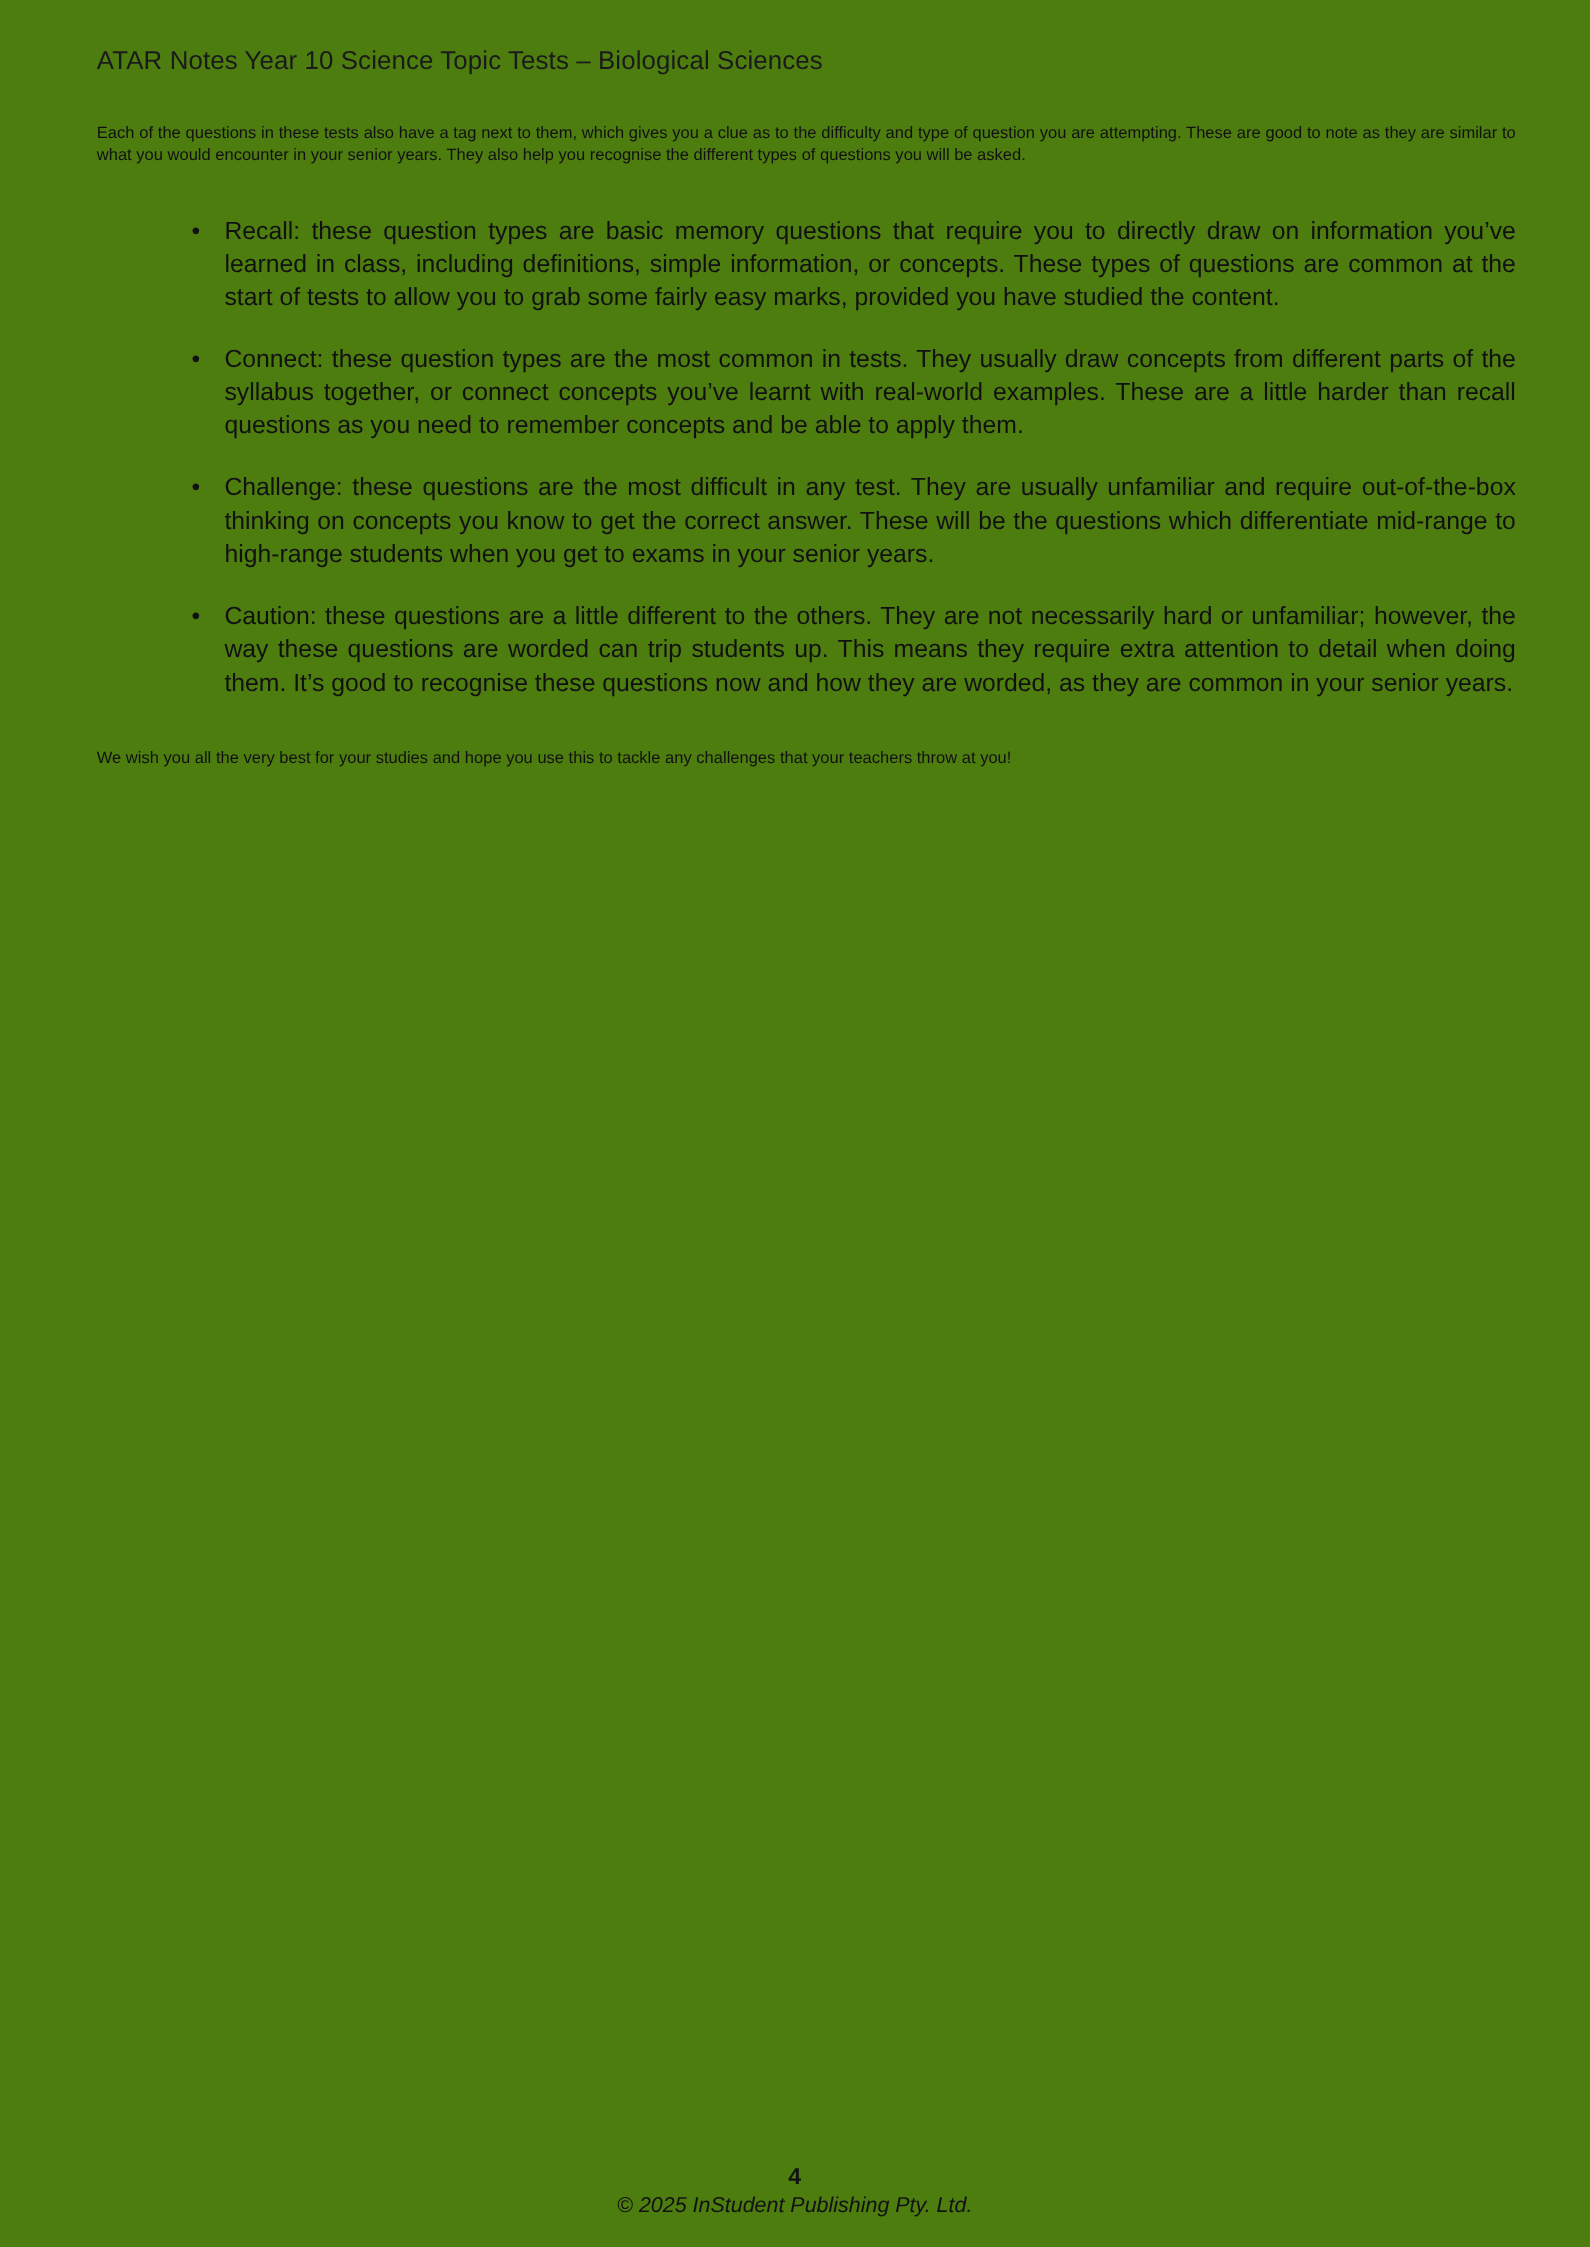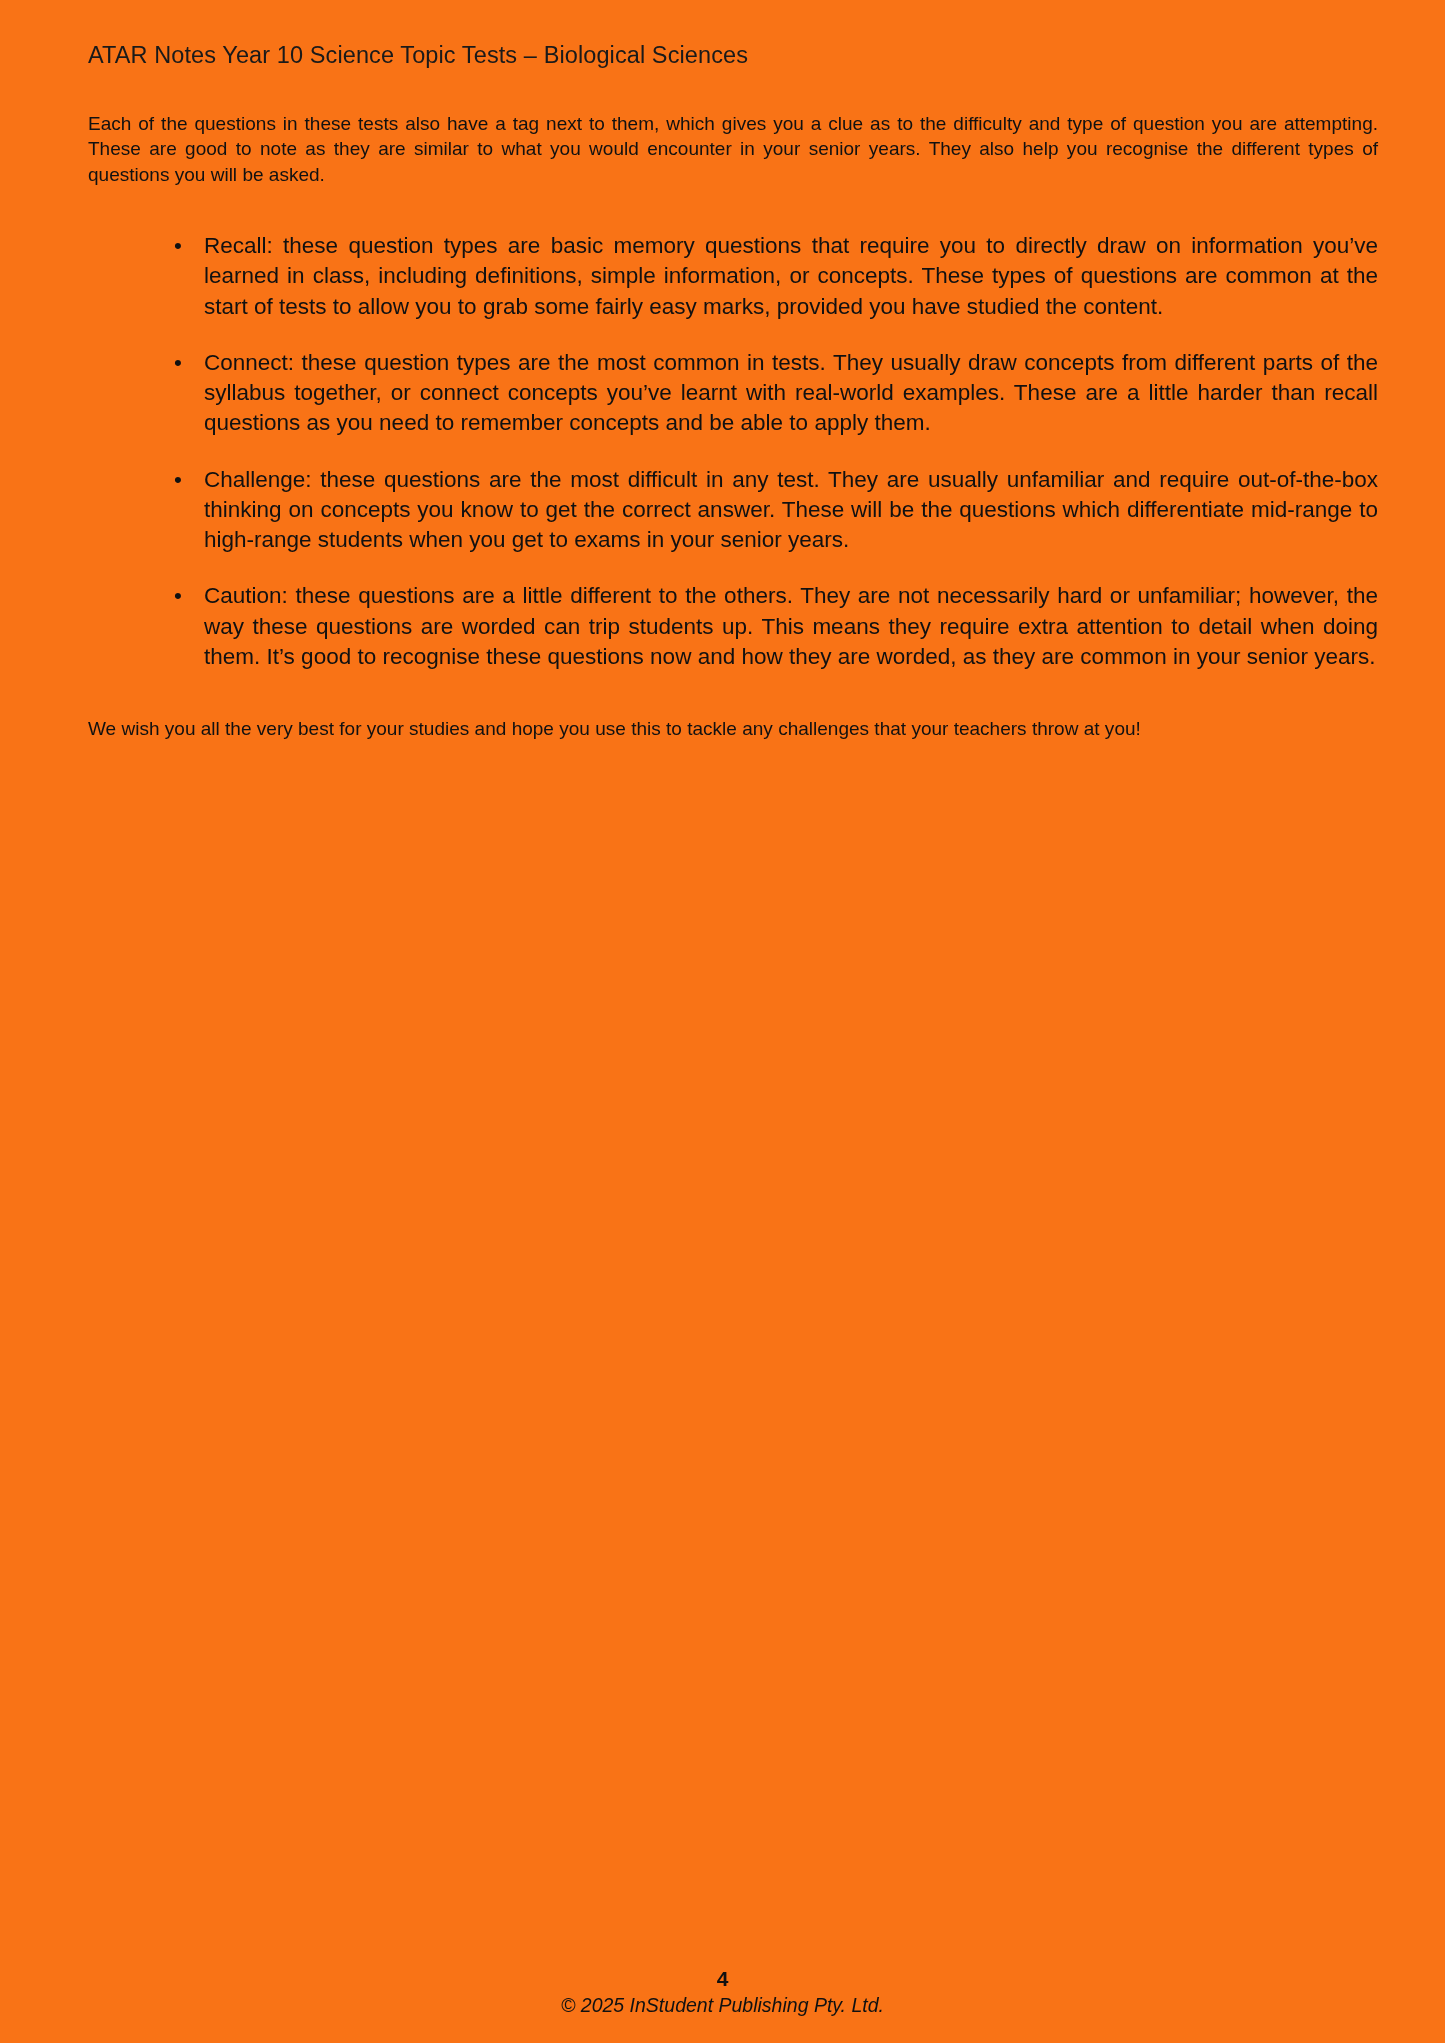--- a/index.html
+++ b/index.html
@@ -8,21 +8,21 @@
     background: #ffffff;
   }
   body {
     font-family: "Liberation Sans", sans-serif;
     color: #000000;
   }
   .page {
     position: relative;
     width: 1445px;
     height: 2043px;
-    background: #f97316;
+    background: #4d7c0f;
     box-sizing: border-box;
     overflow: hidden;
   }
   .content {
     position: absolute;
     left: 88px;
     top: 0;
     width: 1290px;
   }
   .running-header {
@@ -30,21 +30,21 @@
     line-height: 1.3;
     letter-spacing: 0.1px;
     padding-top: 40px;
     color: #1a1a1a;
     white-space: nowrap;
   }
   .body-block {
     margin-top: 40px;
   }
   p.para {
-    font-size: 19px;
+    font-size: 15px;
     line-height: 1.345;
     text-align: justify;
     margin: 0 0 0 0;
     letter-spacing: 0.01px;
     color: #111111;
   }
   p.para + p.para {
   }
   .spacer-lg { height: 44px; }
   .bullets {

